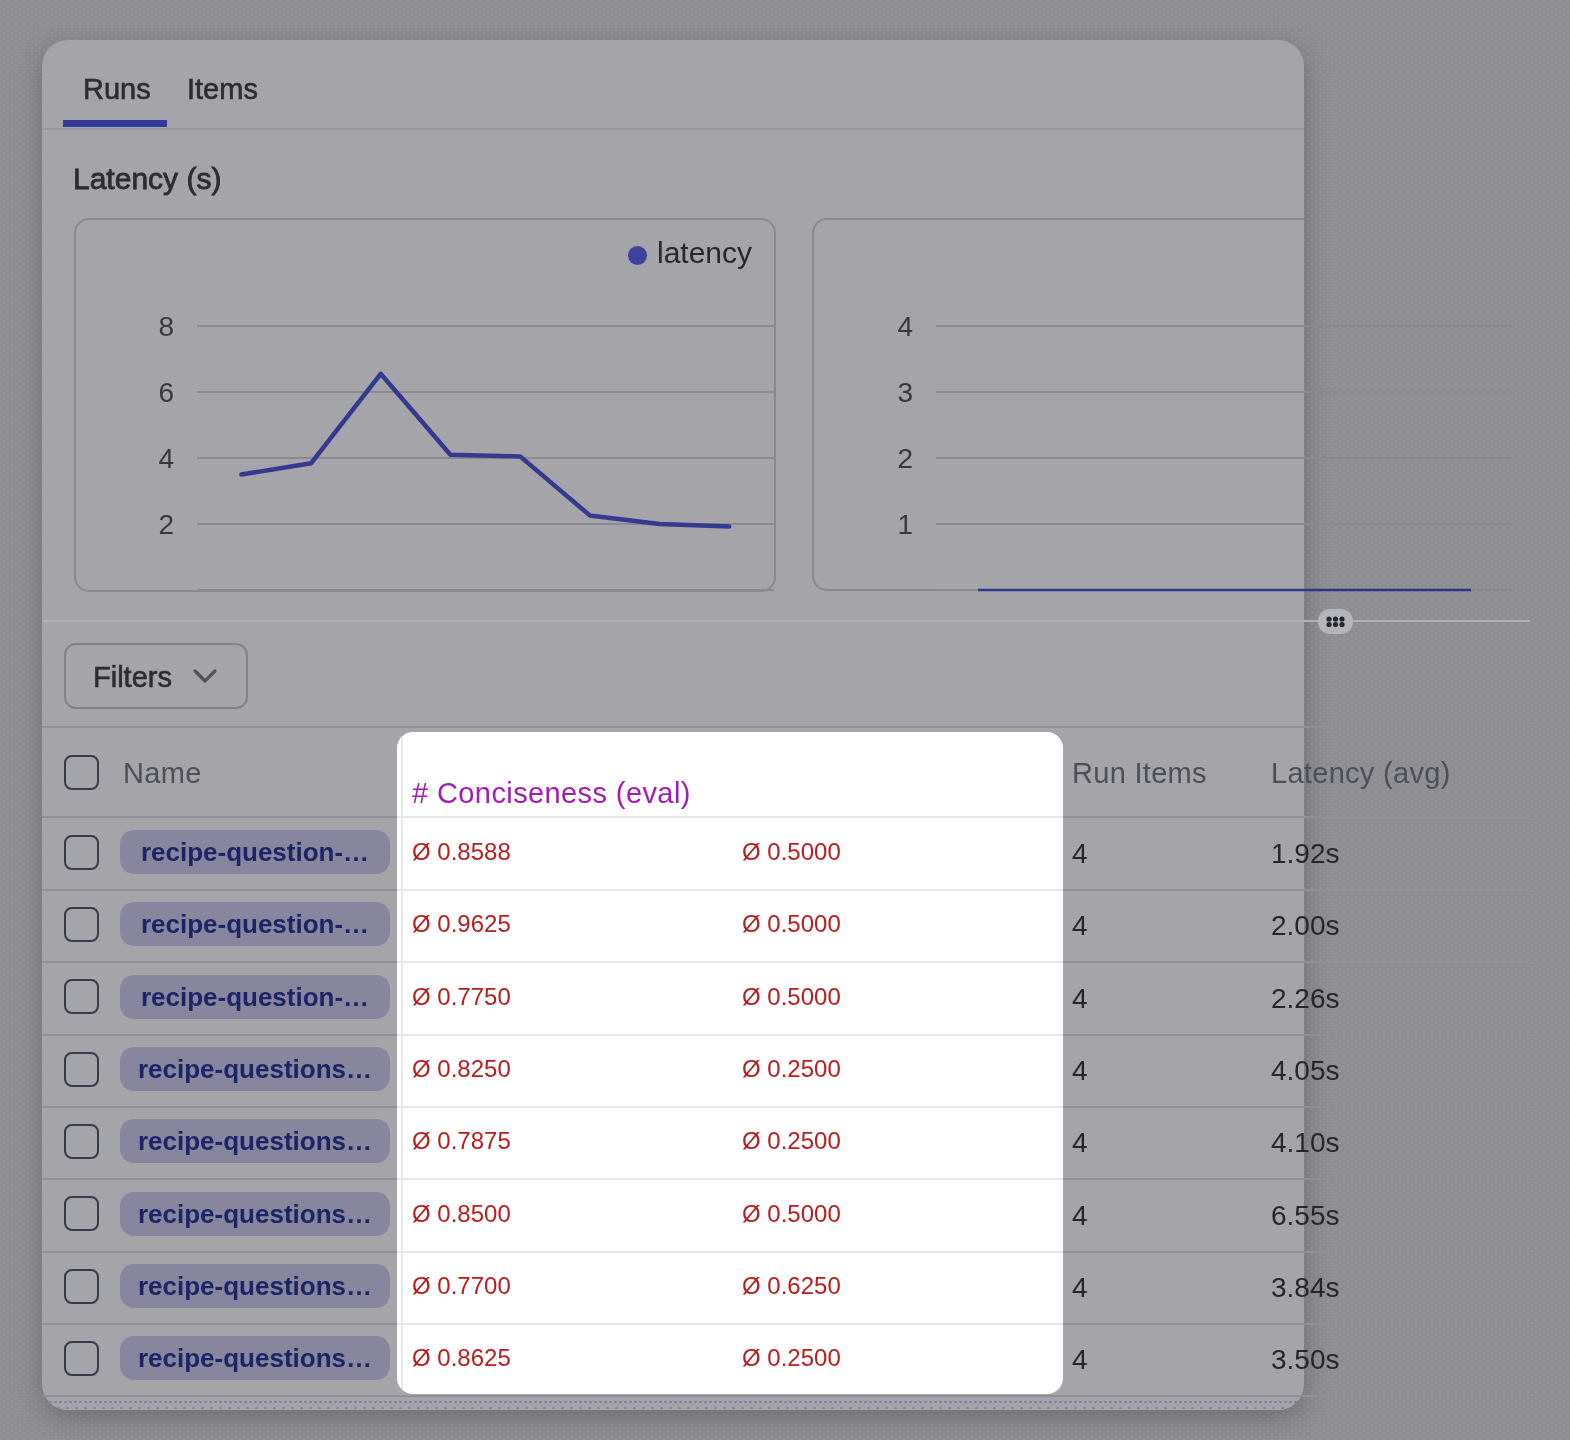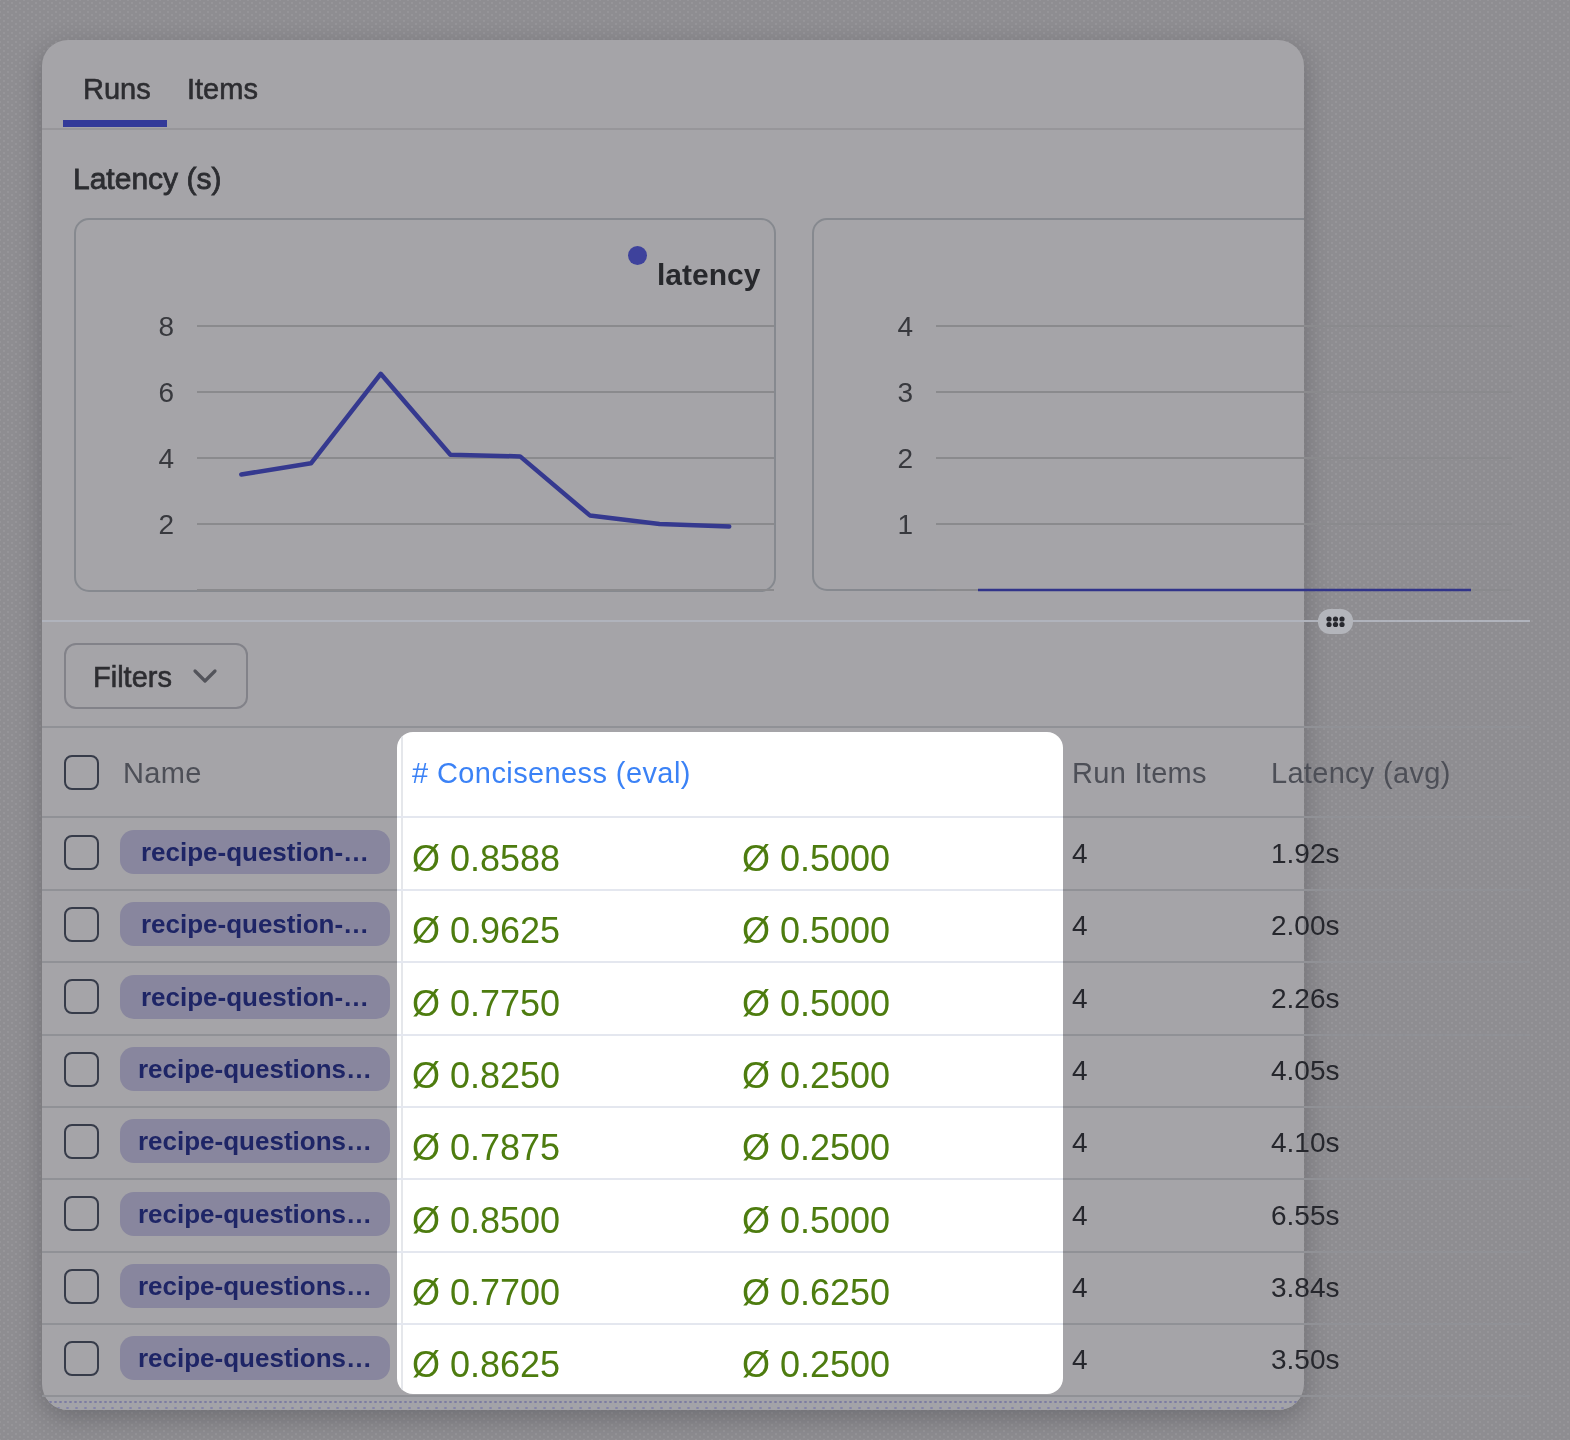--- a/index.html
+++ b/index.html
@@ -20,37 +20,37 @@
   .legtxt { position:absolute; font-size:30px; color:#27282c; }
   .dot { position:absolute; width:19px; height:19px; border-radius:50%; background:#3e429c; }
   .hdr { position:absolute; font-size:29px; font-weight:400; color:#4d4f57; letter-spacing:0.3px; }
   .cell { position:absolute; font-size:28px; color:#26272d; }
   .cb { position:absolute; width:35px; height:35px; border:2.5px solid #363b49; border-radius:8px; }
   .badge { position:absolute; left:120px; width:270px; height:44px; background:#88869e;
            border-radius:14px; color:#1e2566; font-size:26px; font-weight:700;
            display:flex; align-items:center; justify-content:center; }
   .rowsep { position:absolute; left:42px; width:1488px; height:2px; background:#909196; }
   .wsep { position:absolute; left:0; width:666px; height:2px; background:#e4e7ef; }
-  .whdr { position:absolute; font-size:29px; font-weight:400; color:#3b82f6; letter-spacing:0.4px; }
-  .wval { position:absolute; font-size:36px; color:#4d7c0f; }
+  .whdr { position:absolute; font-size:29px; font-weight:400; color:#a21caf; letter-spacing:0.4px;margin-top:20px; }
+  .wval { position:absolute; font-size:24px; color:#b91c1c; }
 </style>
 </head>
 <body>
 <div class="card">
 
   <div class="tabtxt" style="left:41px; top:33px;">Runs</div>
   <div class="tabtxt" style="left:145px; top:33px;">Items</div>
   <div class="abs" style="left:21px; top:80px; width:104px; height:7px; background:#333a99;"></div>
   <div class="hline" style="left:0; top:88px; width:1488px;"></div>
 
   <div class="title" style="left:31px; top:122px;">Latency (s)</div>
 
   <div class="chartcard" style="left:32px; top:178px; width:702px; height:374px;"></div>
   <div class="dot" style="left:586px; top:206px;"></div>
-  <div class="legtxt" style="left:615px; top:218px;font-weight:bold;">latency</div>
+  <div class="legtxt" style="left:615px; top:196px;">latency</div>
 
   <div class="chartcard" style="left:770px; top:178px; width:702px; height:373px;"></div>
   <div class="dot" style="left:1362px; top:207px;"></div>
   <div class="legtxt" style="left:1391px; top:202px;">cost</div>
   <div class="abs" style="left:0px; top:1357px; width:1488px; height:13px; background:#a3a3a8;"></div>
   <div class="abs" style="left:0px; top:1359px; width:1488px; height:4px;
     background-image:radial-gradient(circle, #7c7ca2 1.0px, rgba(0,0,0,0) 1.4px); background-size:5px 4px; background-position:1px 1px;"></div>
   <div class="abs" style="left:0px; top:1365px; width:1488px; height:4px;
     background-image:radial-gradient(circle, #8585a8 1.0px, rgba(0,0,0,0) 1.4px); background-size:9px 4px; background-position:3px 1px;"></div>
 </div>

